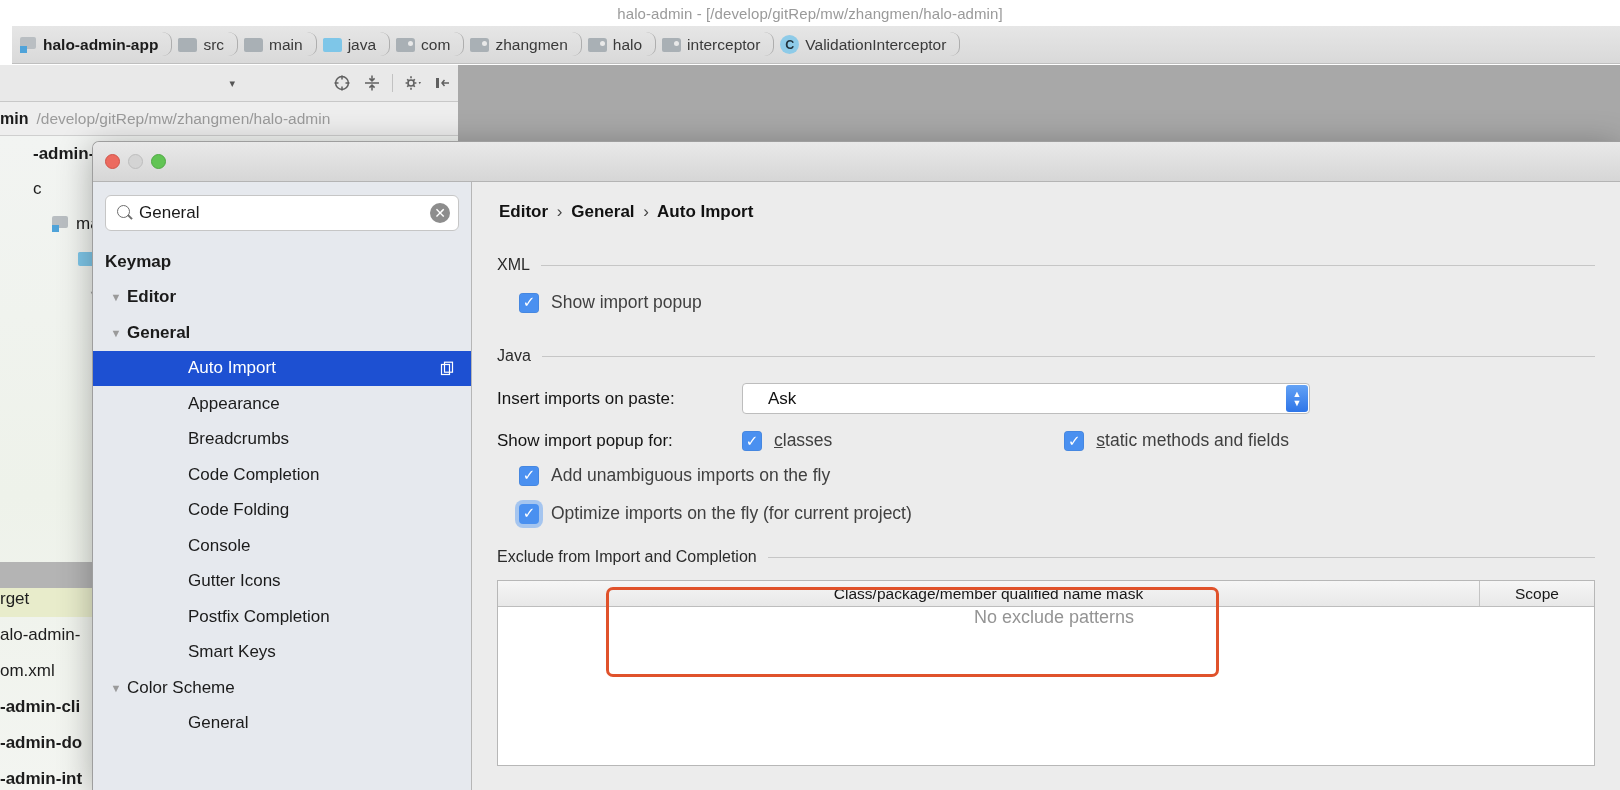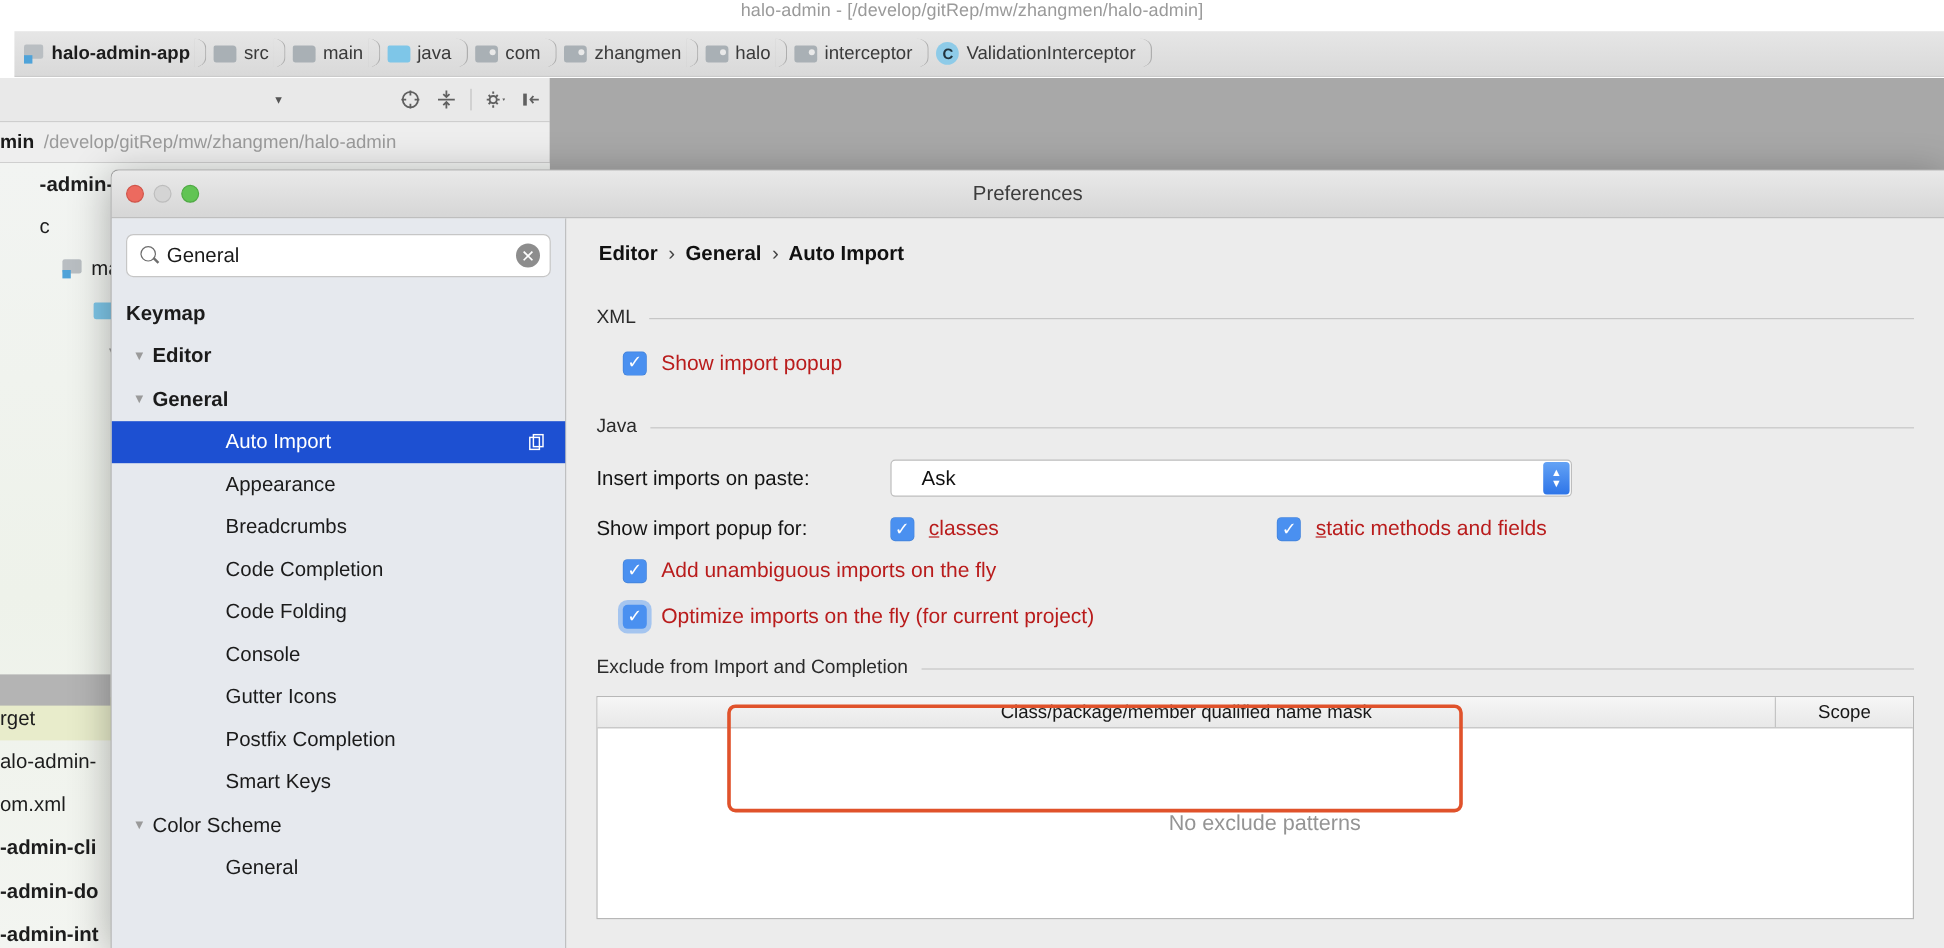--- a/index.html
+++ b/index.html
@@ -9,21 +9,21 @@
     overflow: hidden;
     background: #ffffff;
   }
 
   #root { position: relative; width: 1620px; height: 790px; }
 
   
   .ide-titlebar {
     position: absolute; left: 0; top: 0; width: 1620px; height: 26px;
     background: #ffffff;
-    display: flex; justify-content: center;
+    display: flex; align-items: center; justify-content: center;
   }
   .ide-title-text { font-size: 15px; color: #9a9a9a; letter-spacing: .1px; }
 
   .ide-breadcrumbs {
     position: absolute; left: 12px; top: 26px; width: 1620px; height: 38px;
     background: linear-gradient(to bottom, #e6e6e6, #d9d9d9);
     border-bottom: 1px solid #bfbfbf;
     display: flex; align-items: center; padding-left: 4px;
   }
   .crumb { display: flex; align-items: center; height: 100%; padding: 0 2px 0 4px; }
@@ -192,21 +192,21 @@
   .cb {
     width: 20px; height: 20px; border-radius: 4px; background: #4a90f0;
     display: flex; align-items: center; justify-content: center; flex: none;
     box-shadow: inset 0 0 0 .5px rgba(0,0,0,.12);
   }
   .cb::after {
     content: "✓"; color: #ffffff; font-size: 15px; line-height: 1;
     font-family: "DejaVu Sans", sans-serif; font-weight: bold;
   }
   .cb.focus { box-shadow: 0 0 0 4px rgba(80,150,245,.45); }
-  .cb-label { font-size: 17.5px; color: #b91c1c; margin-left: 12px; white-space: nowrap; }
+  .cb-label { font-size: 17.5px; color: #404040; margin-left: 12px; white-space: nowrap; }
   .cb-label u { text-decoration: underline; }
 
   .formrow { display: flex; align-items: center; margin-bottom: 16px; }
   .form-label { font-size: 17px; color: #141414; width: 245px; }
   .select-box {
     flex: 1; height: 31px; background: #ffffff; border: 1px solid #bdbdbd;
     border-radius: 4px; display: flex; align-items: center; position: relative;
     max-width: 568px;
   }
   .select-value { font-size: 17px; color: #101010; padding-left: 25px; }
@@ -229,21 +229,21 @@
   .table-wrap {
     border: 1px solid #b7b7b7; background: #ffffff; height: 186px;
     display: flex; flex-direction: column;
   }
   .table-head { display: flex; height: 26px;
     background: linear-gradient(to bottom,#f6f6f6,#e8e8e8);
     border-bottom: 1px solid #bdbdbd; }
   .th { font-size: 15.5px; color: #171717; display: flex; align-items: center; justify-content: center; }
   .th.col1 { flex: 1; border-right: 1px solid #c4c4c4; }
   .th.col2 { width: 114px; }
-  .table-body { flex: 1; display: flex; align-items: center; justify-content: center; padding-left: 16px; }
+  .table-body { flex: 1; display: flex; justify-content: center; padding-left: 16px; }
   .empty-text { font-size: 18px; color: #949494; }
 </style>
 </head>
 <body>
 
 <div id="root">
 
   <div class="ide-titlebar">
     <span class="ide-title-text">halo-admin - [/develop/gitRep/mw/zhangmen/halo-admin]</span>
   </div>
@@ -415,21 +415,20 @@
   <div class="ide-bottom-strip"></div>
 
   <div class="dialog">
 
     <div class="dlg-titlebar">
       <div class="traffic">
         <span class="tl red"></span>
         <span class="tl yellow"></span>
         <span class="tl green"></span>
       </div>
-      <div class="dlg-title">Preferences</div>
     </div>
 
     <div class="dlg-body">
 
       <div class="dlg-sidebar">
         <div class="search-wrap">
           <div class="search-box">
             <span class="search-icon"></span>
             <input class="search-input" type="text" value="General" style="">
             <span class="clear-icon">✕</span>

